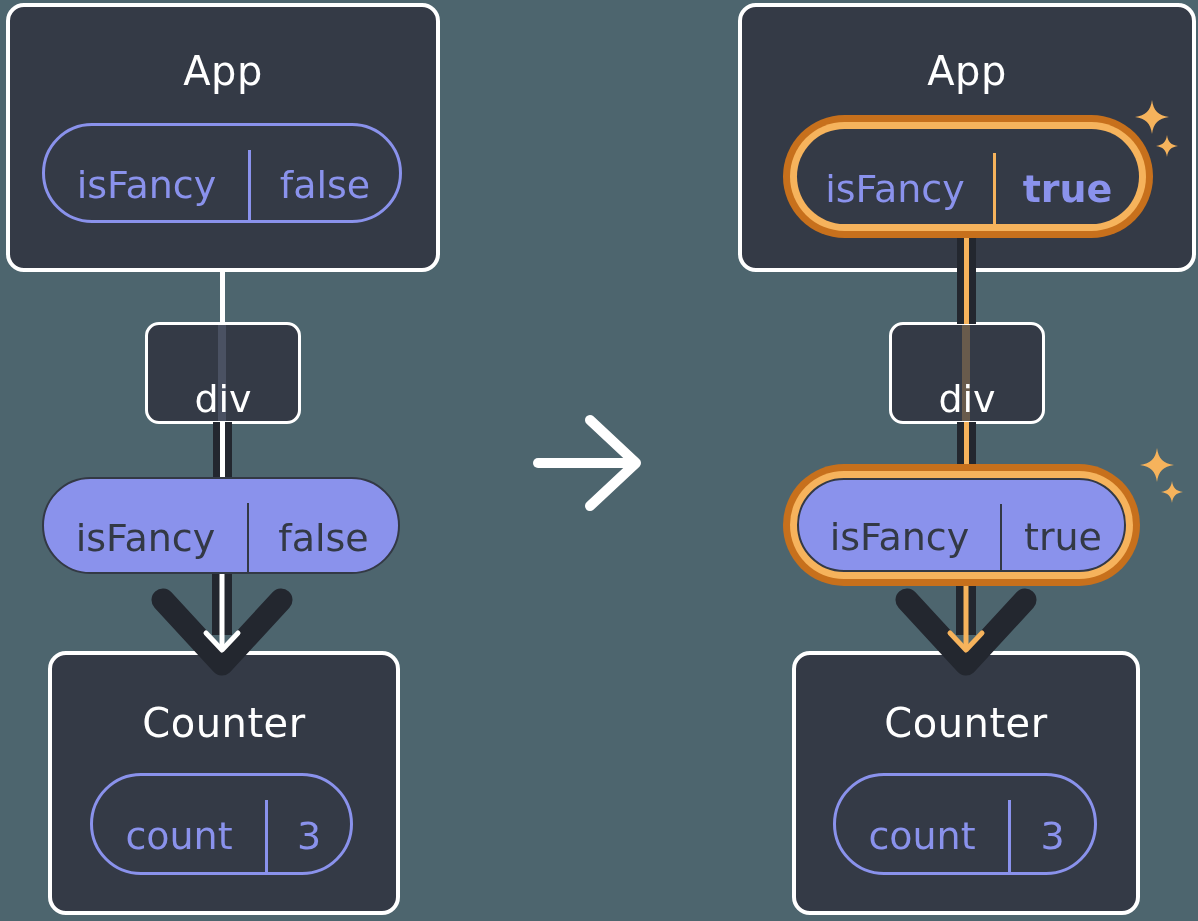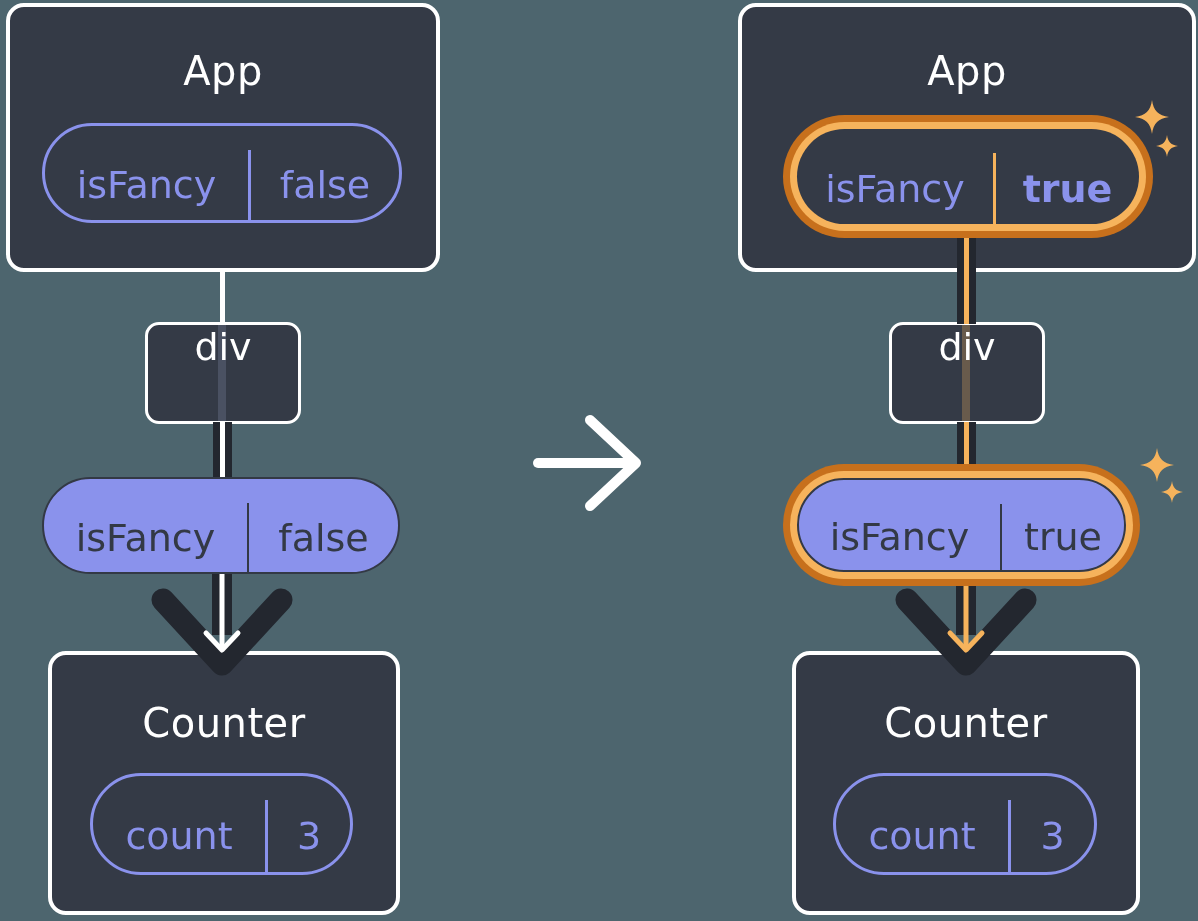--- a/index.html
+++ b/index.html
@@ -49,21 +49,21 @@
   }
   .ring-core.dark-core { background:var(--card-bg,#343A46); }
   .ring-core.purple-core { background:var(--purple,#8A92EC); border:2.5px solid var(--dark-text,#333945); }
   .ring-core.dark-core .pill-cell.first { border-right:3px solid var(--orange-light,#F6B35C); }
   .ring-core.purple-core .pill-cell { color:var(--dark-text,#333945); font-weight:500; }
   .ring-core.purple-core .pill-cell.first { border-right:2.5px solid var(--dark-text,#333945); }
   .bold-val { font-weight:700; }
   .div-box {
     position:absolute; box-sizing:border-box; z-index:3;
     background:var(--card-bg,#343A46); border:3.5px solid #fff; border-radius:14px;
-    display:flex; align-items:flex-start; justify-content:center;
+    display:flex; align-items:flex-end; justify-content:center;
   }
   .div-label { position:relative; z-index:2; color:#fff; font-size:38px; font-weight:500; }
   .div-band { position:absolute; top:0; bottom:0; width:8px; left:70px; z-index:1; }
   .div-band.gray  { background:rgba(176,186,230,0.18); }
   .div-band.amber { background:rgba(246,179,92,0.28); }
   .conn { position:absolute; z-index:4; }
   .conn.dark   { background:var(--dark,#23272F); }
   .conn.white  { background:#fff; }
   .conn.orange { background:var(--orange-light,#F6B35C); }
   .arrow-svg { position:absolute; z-index:4; }

